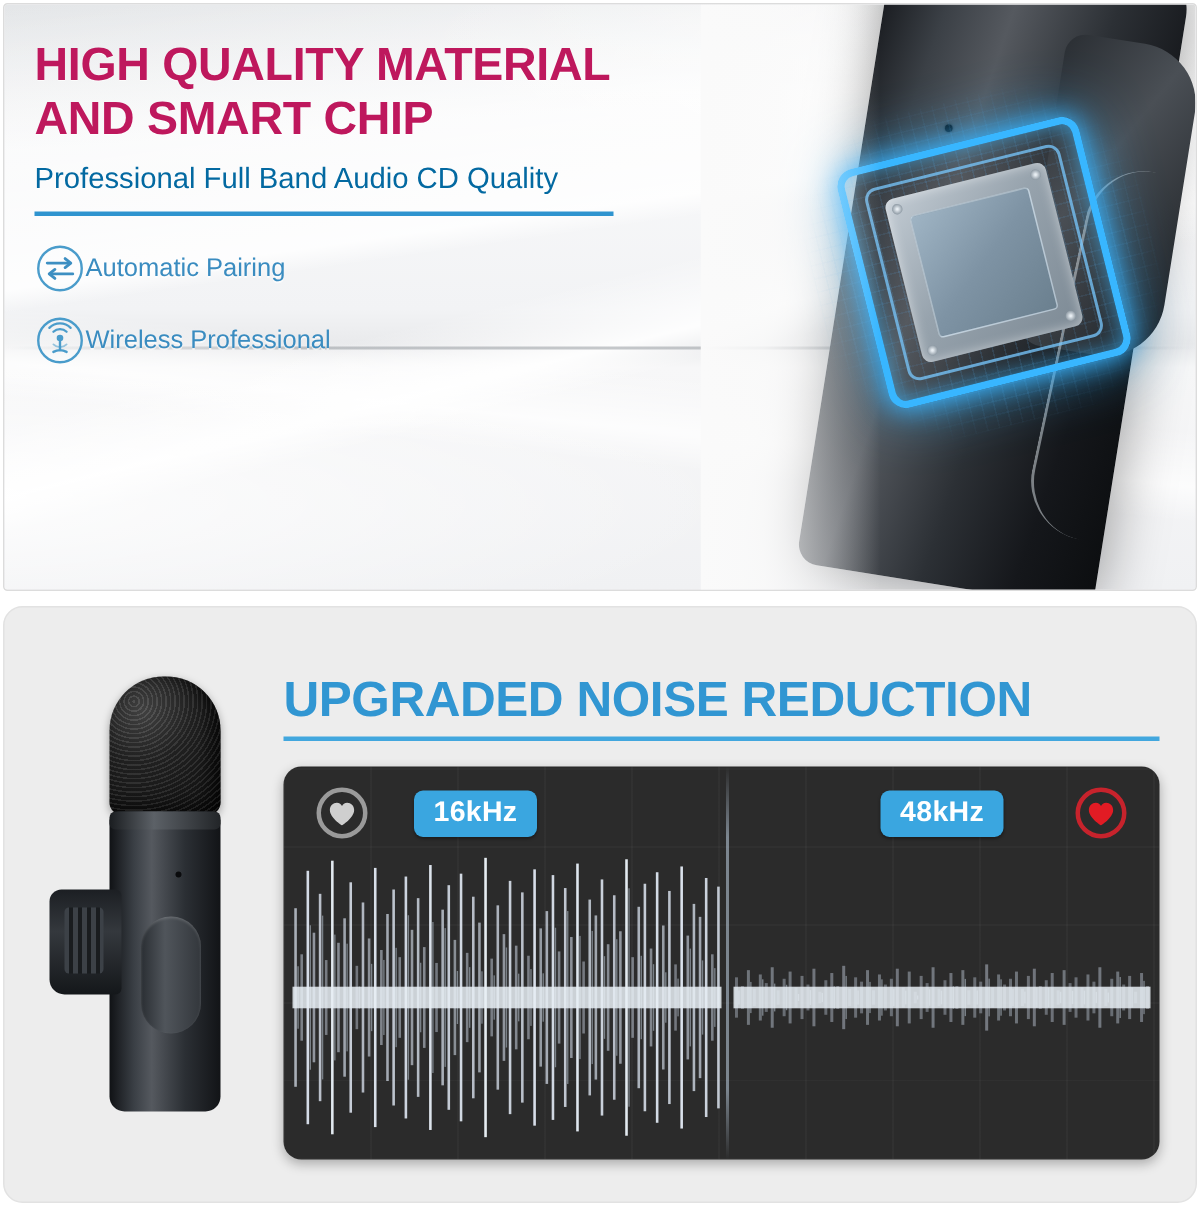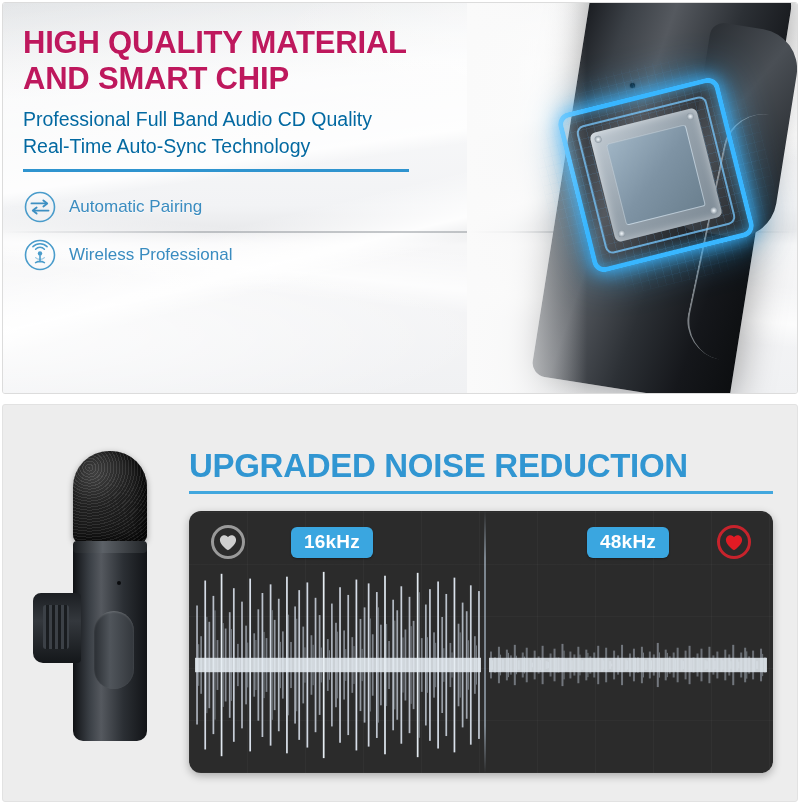--- a/index.html
+++ b/index.html
@@ -168,41 +168,41 @@
     margin-top: 8px;
     width: 386px;
     height: 3px;
     background: #2f94cf;
   }
 
   .feature-list { margin-top: 18px; }
   .feature-row {
     display: flex;
     align-items: center;
-    gap: 12px;
+    gap: 0;
     margin-bottom: 14px;
   }
   .feat-icon {
     width: 34px; height: 34px;
     flex: 0 0 34px;
     display: block;
   }
   .feat-label {
     font-size: 17px;
     color: #3a8cc0;
     text-shadow: 0 1px 0 rgba(255,255,255,.65);
   }
 
   
   .panel-bottom {
     position: absolute;
     left: 2px; top: 404px;
     width: 796px; height: 398px;
     border: 1px solid #e2e2e2;
-    border-radius: 3px;
+    border-radius: 13px;
     background: #ededed;
     overflow: hidden;
   }
 
   .heading-nr {
     position: absolute;
     left: 186px; top: 42px;
     font-size: 33px;
     font-weight: bold;
     color: #3196d2;
@@ -324,21 +324,21 @@
     top: 2px;
     padding: 4px 13px 5px;
     border-radius: 6px;
     background: #3aa6e0;
     color: #ffffff;
     font-size: 19px;
     font-weight: bold;
     letter-spacing: .2px;
     box-shadow: 0 1px 2px rgba(0,0,0,.35);
   }
-  .kbadge-left  { left: 102px; }
+  .kbadge-left  { left: 87px; }
   .kbadge-right { right: 104px; margin-left: 32px; }
 
   .wave-svg {
     position: absolute;
     left: 0; top: 46px;
     width: 584px; height: 216px;
   }
 </style>
 </head>
 <body>
@@ -373,21 +373,20 @@
     </div>
 
     <div class="top-content">
       <div class="title-hero">
         <div>HIGH QUALITY MATERIAL</div>
         <div>AND SMART CHIP</div>
       </div>
 
       <div class="subtitle">
         <div>Professional Full Band Audio CD Quality</div>
-        <div>Real-Time Auto-Sync Technology</div>
       </div>
 
       <div class="divider-blue"></div>
 
       <div class="feature-list">
 
         <div class="feature-row">
           <svg class="feat-icon" viewBox="0 0 34 34">
             <circle cx="17" cy="17" r="14.5" fill="none" stroke="#4a9ccb" stroke-width="1.6"></circle>
             <path d="M8.5 13.4 H23.5" fill="none" stroke="#3d8fc2" stroke-width="1.9" stroke-linecap="round"></path>

